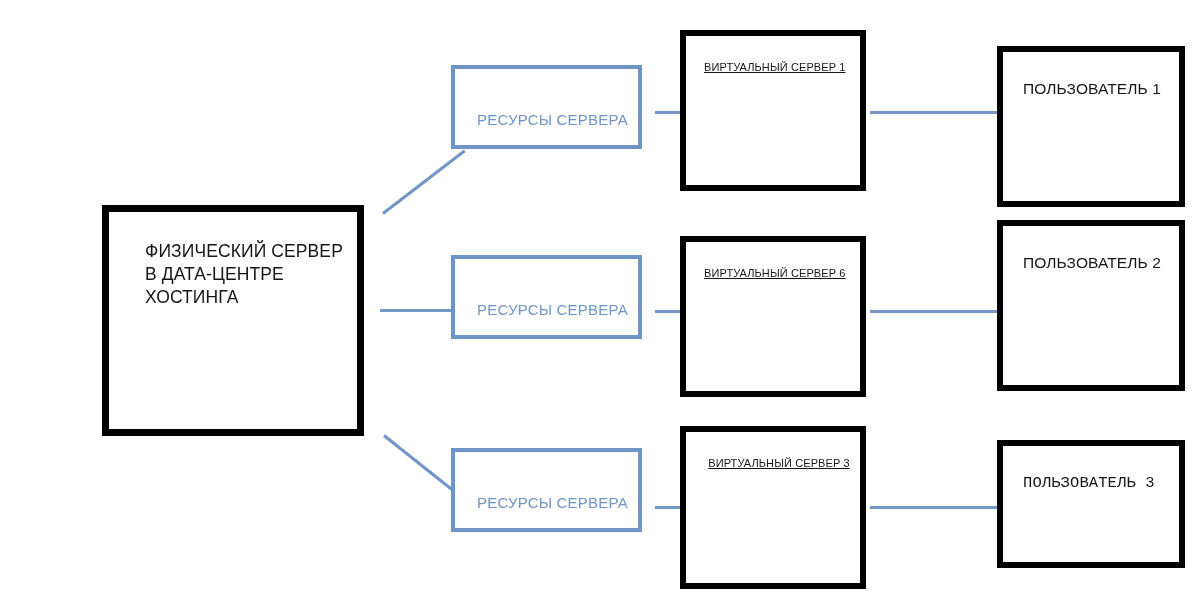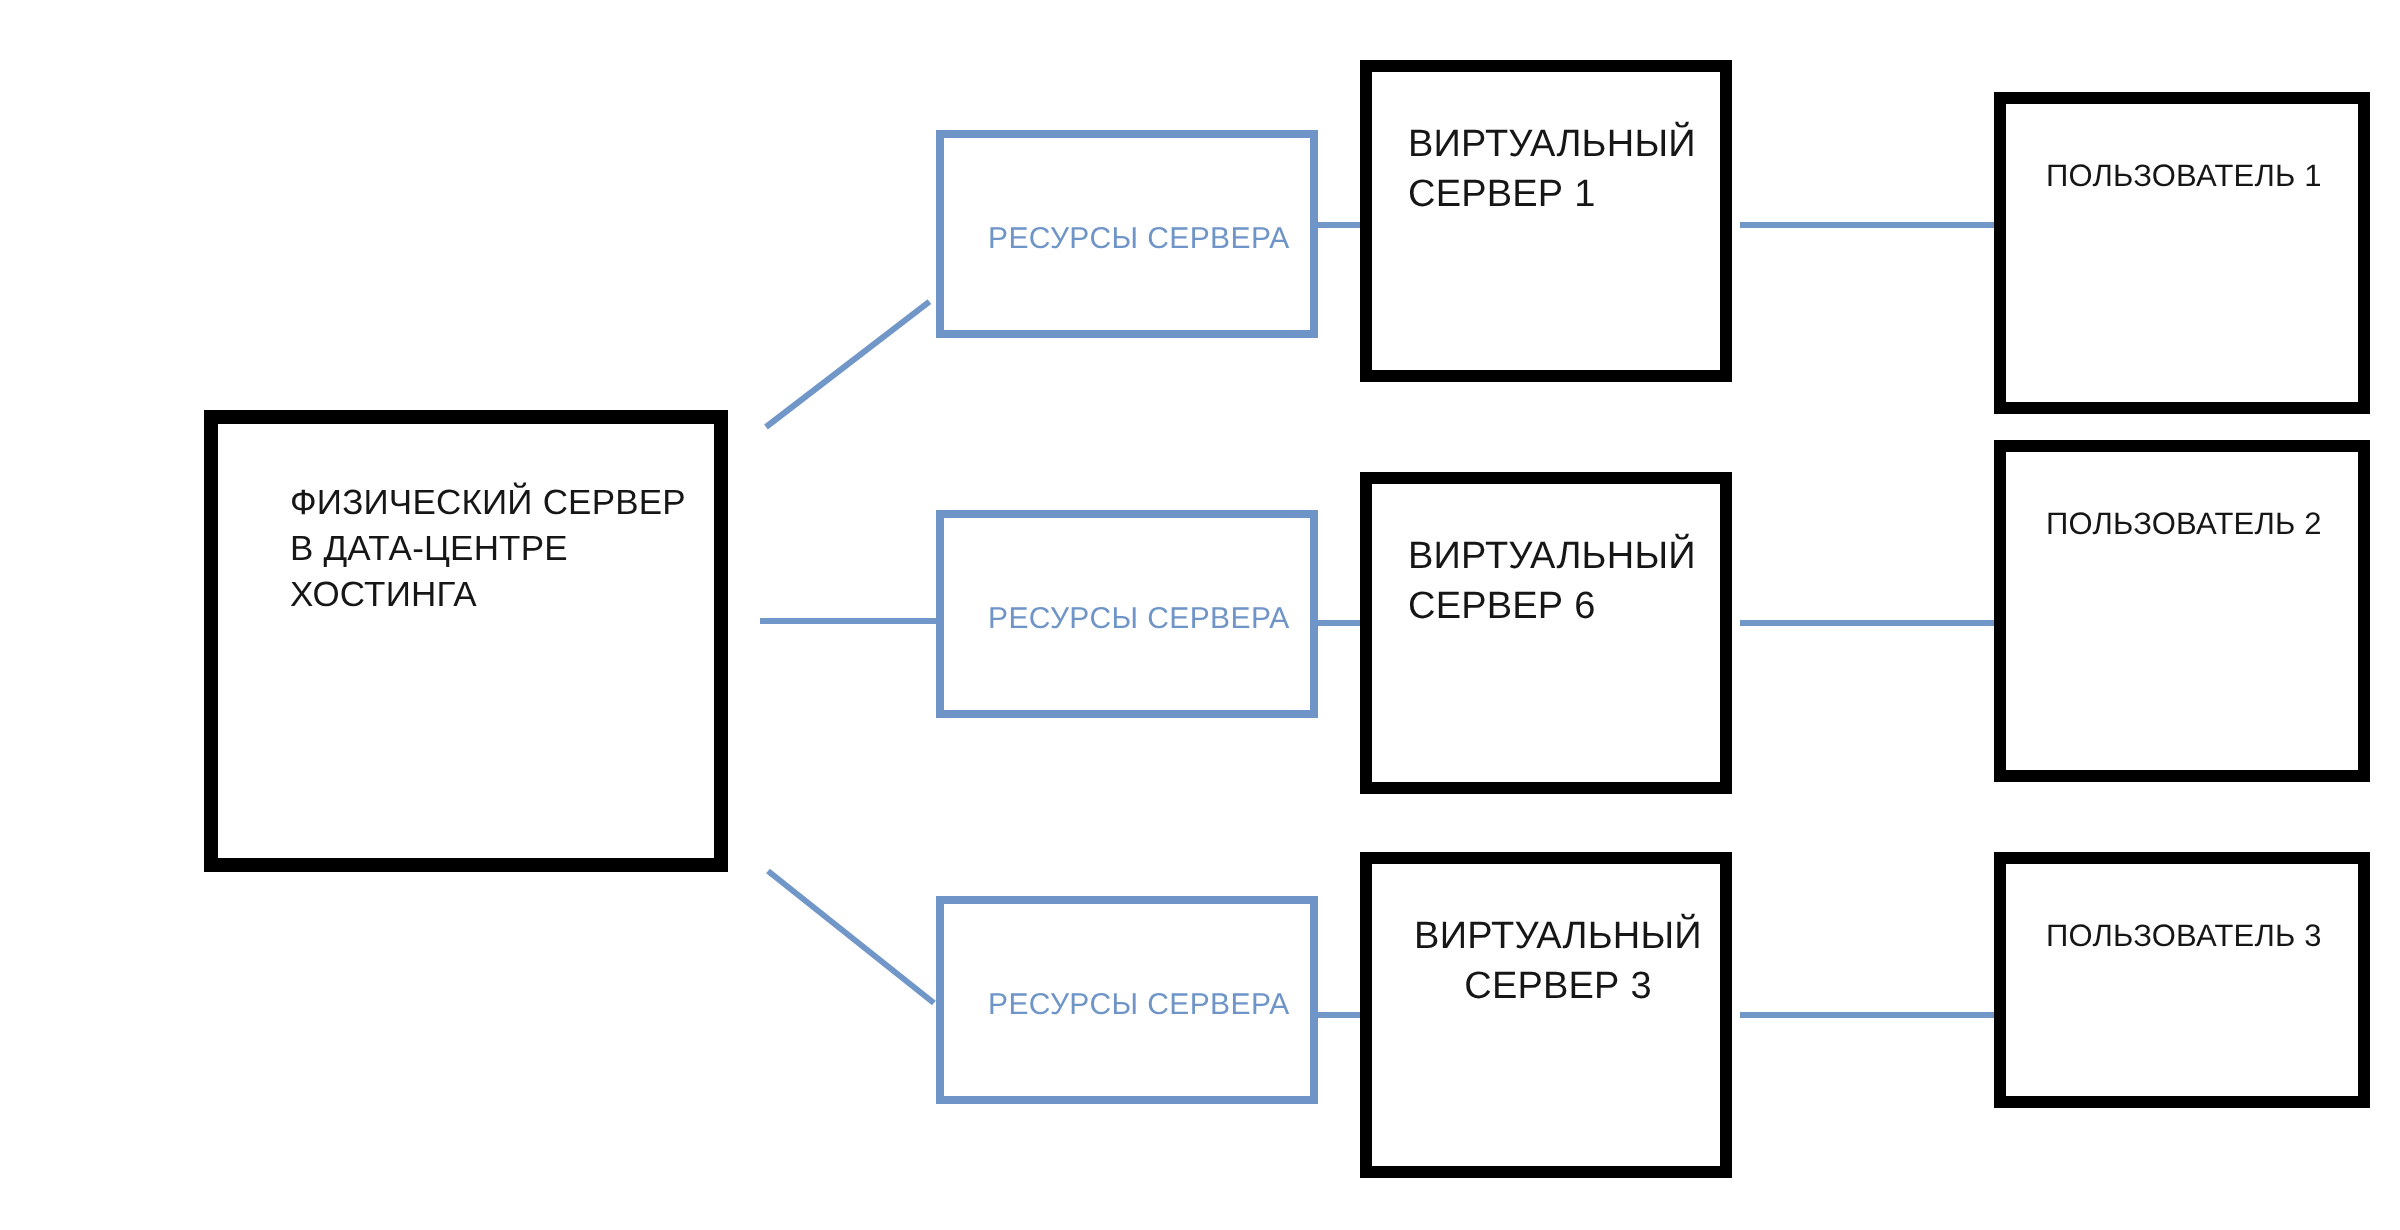--- a/index.html
+++ b/index.html
@@ -40,23 +40,23 @@
     left: 36px;
     top: 28px;
     width: 210px;
     font-size: 17.5px;
     color: #161616;
     letter-spacing: 0.1px;
   }
   
   .n-res {
     width: 191px;
-    height: 104px;
+    height: 84px;
     border: 4px solid #6F95C8;
-    left: 468px;
+    left: 451px;
   }
   .n-res .label {
     left: 22px;
     top: 41px;
     font-size: 15px;
     color: #6F95C8;
     letter-spacing: 0.2px;
   }
   .n-res.r1 { top: 65px; }
   .n-res.r2 { top: 255px; }
@@ -64,44 +64,45 @@
   
   .n-vs {
     width: 186px;
     border: 6px solid #000000;
     left: 680px;
   }
   .n-vs .label {
     left: 18px;
     top: 24px;
     width: 150px;
-    font-size: 19px;
+    font-size: 11px;
     color: #161616;
     letter-spacing: 0.1px;
+    text-decoration: underline;
   }
   .n-vs.r1 { top: 30px;  height: 161px; }
   .n-vs.r2 { top: 236px; height: 161px; }
   .n-vs.r3 { top: 426px; height: 163px; text-align: center; }
   
   .n-user {
     width: 188px;
     border: 6px solid #000000;
     left: 997px;
   }
   .n-user .label {
     left: 20px;
     top: 27px;
     width: 170px;
     font-size: 15.5px;
     color: #161616;
     letter-spacing: 0.1px;
   }
   .n-user.r1 { top: 30px;  height: 161px; margin-top: 16px; }
   .n-user.r2 { top: 220px; height: 171px; }
-  .n-user.r3 { top: 426px; height: 128px; }
+  .n-user.r3 { top: 440px; height: 128px; font-family: Liberation Mono, monospace; }
   
   .link {
     position: absolute;
     background: #7196C8;
   }
   .link-h { height: 3px; }
   .link-diag {
     height: 3px;
     transform-origin: 0 50%;
   }

